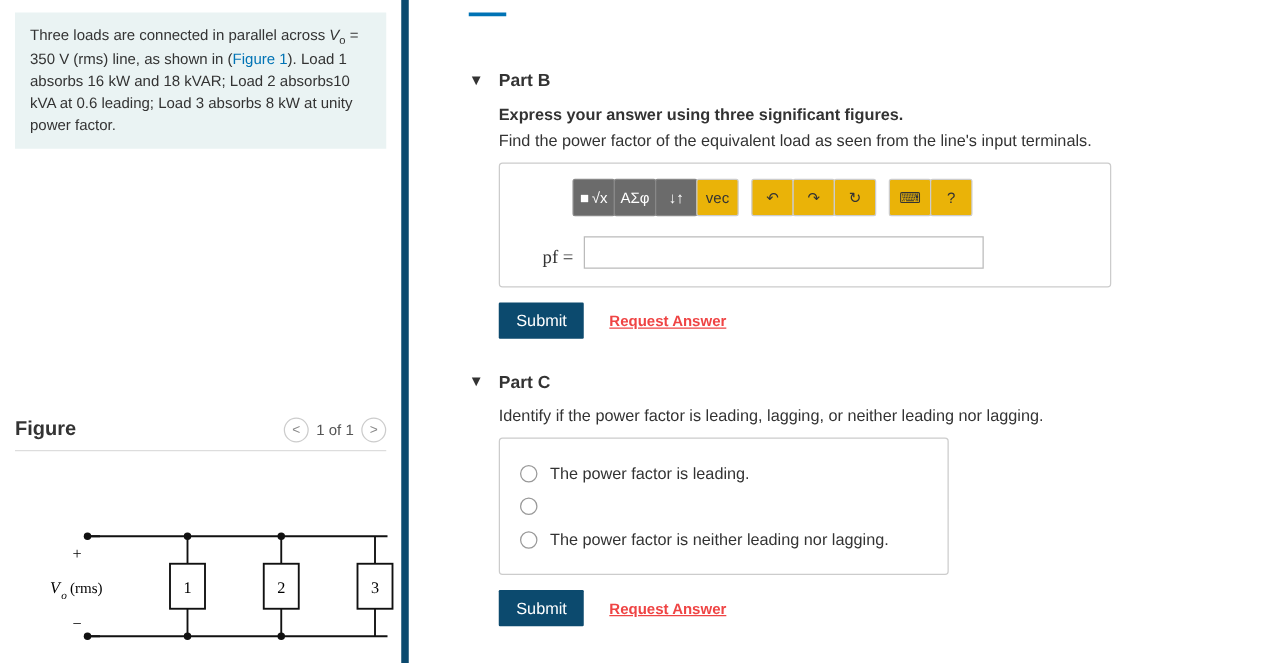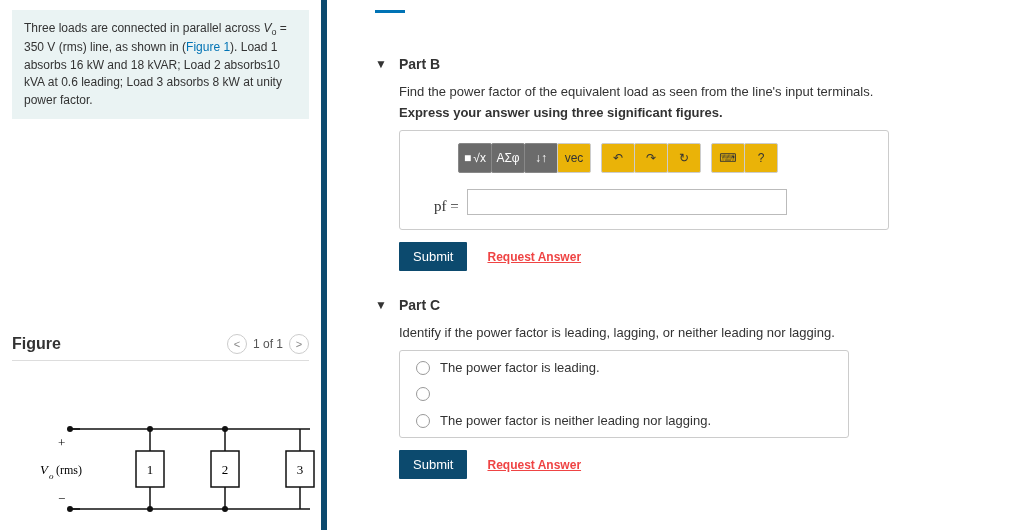--- a/index.html
+++ b/index.html
@@ -86,22 +86,22 @@
     padding: 2px 4px;
   }
   .action-row { display:flex; align-items:center; gap:20px; margin-top:4px; }
   .submit-btn {
     background:#0c4a6e; color:#fff; border:none; padding:7px 14px;
     font-size:13px; cursor:pointer; border-radius:1px;
   }
   .req-link { color:#ef4444; font-size:12px; font-weight:bold; text-decoration:underline; cursor:pointer; }
   .mc-box {
     border:1px solid #ccc; border-radius:3px;
-    padding: 3px 16px; margin-top:10px; margin-bottom:12px;
-    width: 450px;
+    padding: 14px 16px; margin-top:10px; margin-bottom:12px;
+    width: 360px;
   }
   .mc-row { display:flex; align-items:center; gap:10px; padding:6px 0; font-size:13px; }
   .radio {
     width:14px; height:14px; border:1px solid #999; border-radius:50%; background:#fff; cursor:pointer;
   }
   sub { font-size: 0.75em; }
 </style>
 </head>
 <body>
 
@@ -163,22 +163,22 @@
   <div class="right-panel">
     <div class="marker-line">
       <div class="blue-bar"></div>
     </div>
 
     <div class="part-header">
       <span class="caret">▼</span>
       <span class="part-title">Part B</span>
     </div>
     <div class="part-body">
+      <div class="prompt-text prompt-bold">Express your answer using three significant figures.</div>
       <div class="prompt-text">Find the power factor of the equivalent load as seen from the line's input terminals.</div>
-      <div class="prompt-text prompt-bold">Express your answer using three significant figures.</div>
 
       <div class="answer-box" style="width:490px;">
         <div class="toolbar">
           <div class="tbtn">
               <span>■</span>
               <span style="margin-left:2px;">√x</span>
             </div>
           <div class="tbtn">ΑΣφ</div>
           <div class="tbtn">↓↑</div>
           <div class="tbtn light">vec</div>

